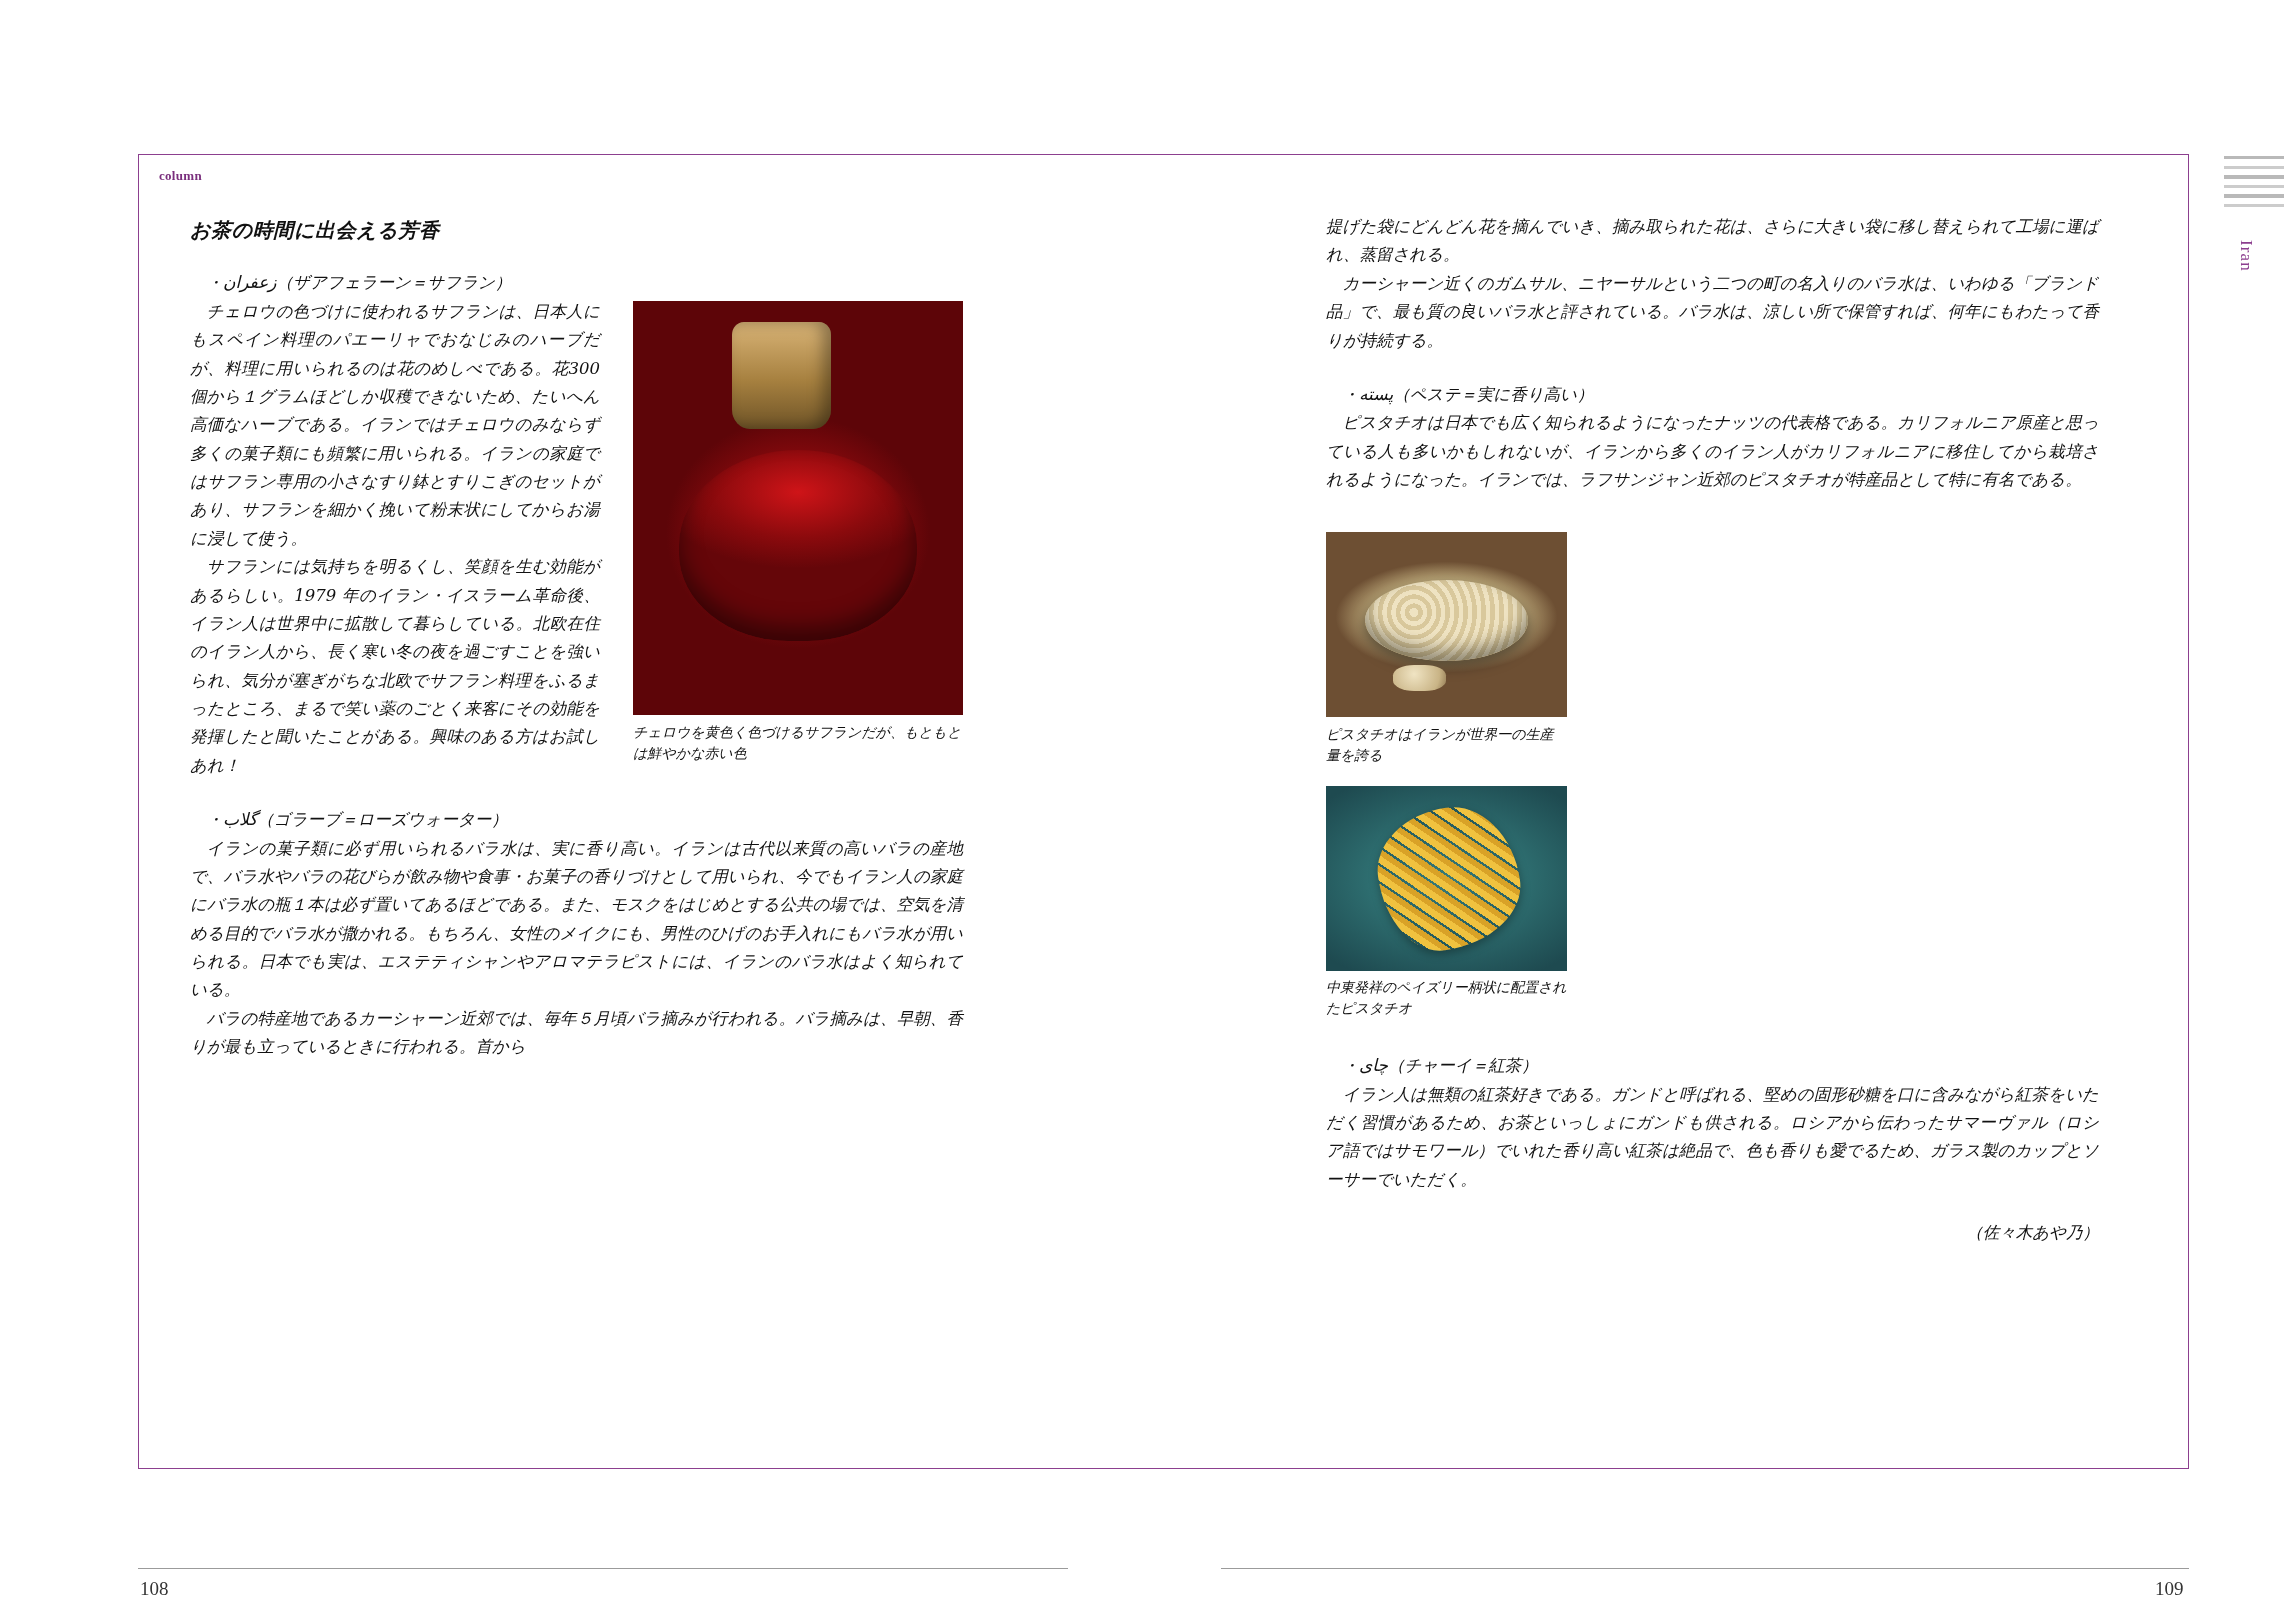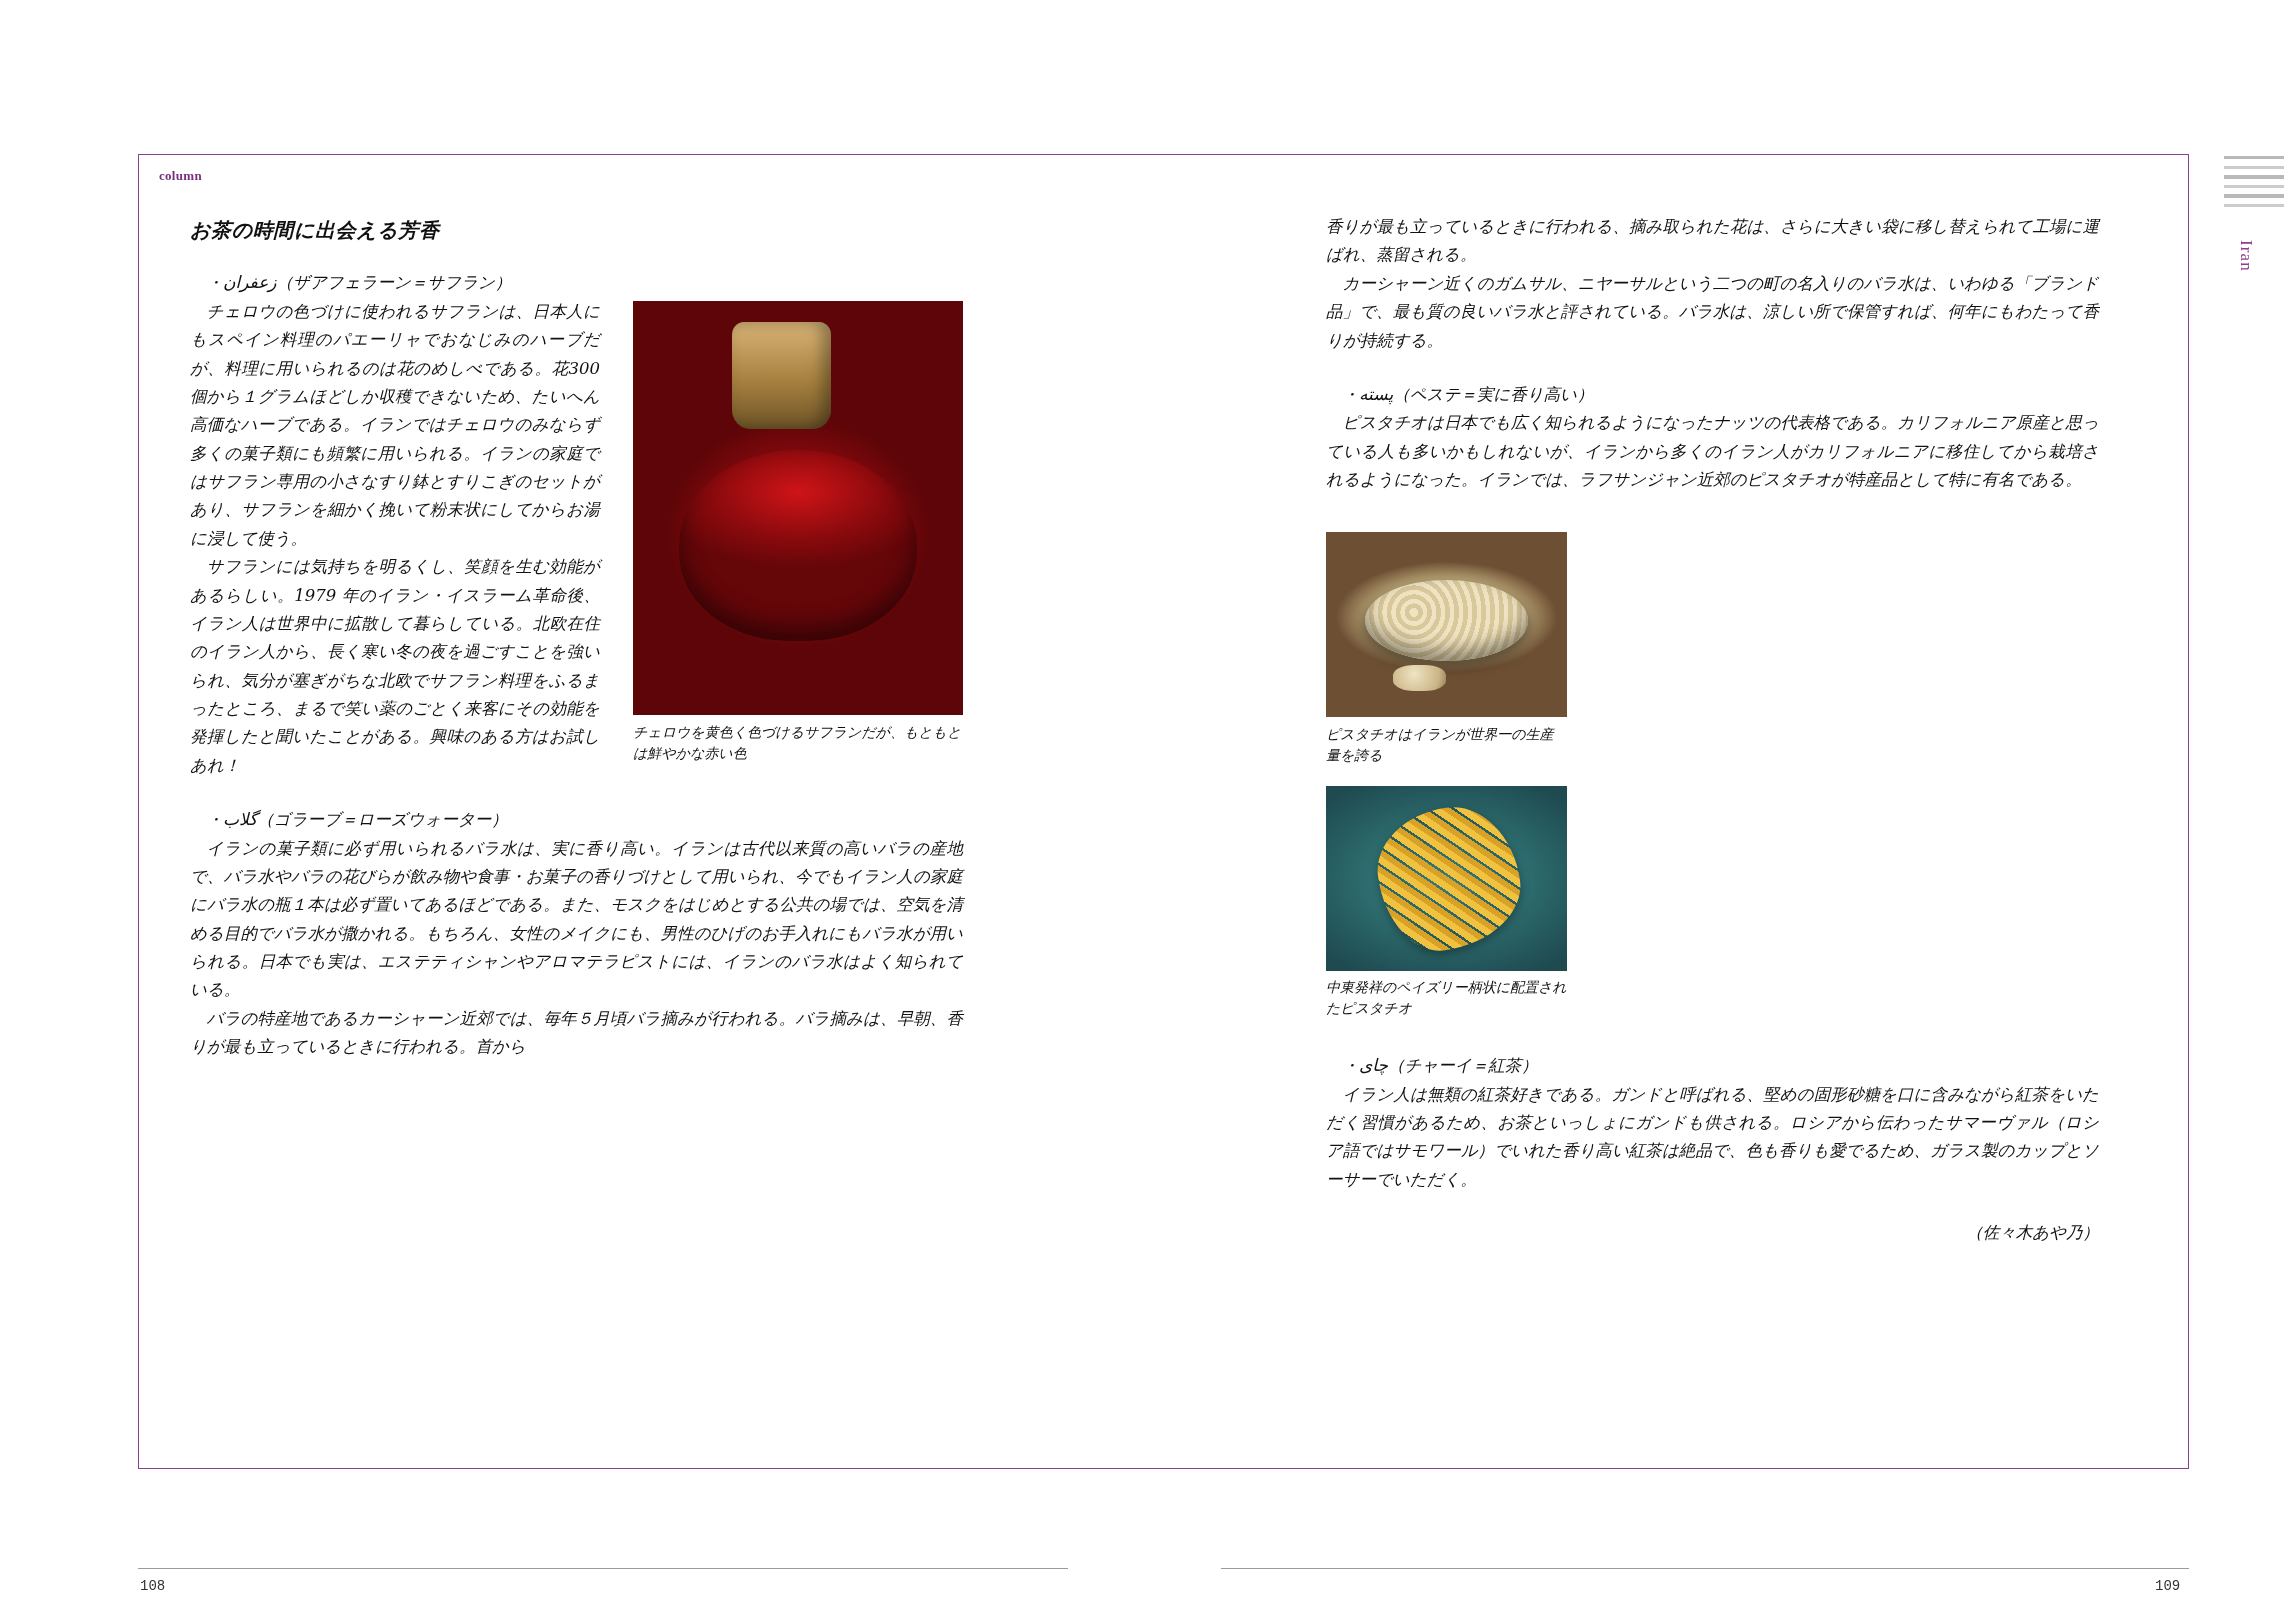--- a/index.html
+++ b/index.html
@@ -259,22 +259,22 @@
   .folio-rule {
     position: absolute;
     background: #9b9b9b;
     height: 1.1px;
   }
   #folio-rule-left { left: 138px; top: 1568px; width: 930px; }
   #folio-rule-right { left: 1221px; top: 1568px; width: 968px; }
   .folio {
     position: absolute;
     top: 1578px;
-    font-family: Liberation Mono, monospace;
-    font-size: 14px;
+    font-family: Liberation Serif, serif;
+    font-size: 19px;
     color: #333;
   }
   #folio-left { left: 140px; }
   #folio-right { left: 2155px; }
 </style>
 </head>
 <body>
 
 <div id="spread">
 
@@ -316,21 +316,21 @@
       ・<span class="ar">گلاب</span><span>（ゴラーブ＝ローズウォーター）</span>
     </p>
 
     <p class="para">イランの菓子類に必ず用いられるバラ水は、実に香り高い。イランは古代以来質の高いバラの産地で、バラ水やバラの花びらが飲み物や食事・お菓子の香りづけとして用いられ、今でもイラン人の家庭にバラ水の瓶１本は必ず置いてあるほどである。また、モスクをはじめとする公共の場では、空気を清める目的でバラ水が撒かれる。もちろん、女性のメイクにも、男性のひげのお手入れにもバラ水が用いられる。日本でも実は、エステティシャンやアロマテラピストには、イランのバラ水はよく知られている。</p>
     <p class="para">バラの特産地であるカーシャーン近郊では、毎年５月頃バラ摘みが行われる。バラ摘みは、早朝、香りが最も立っているときに行われる。首から</p>
 
   </div>
 
   <div class="col" id="col-right">
 
-    <p class="para noindent">香りが最も立っているときに行われる、摘み取られた花は、さらに大きい袋に移し替えられて工場に運ばれ、蒸留される。</p>
+    <p class="para noindent">提げた袋にどんどん花を摘んでいき、摘み取られた花は、さらに大きい袋に移し替えられて工場に運ばれ、蒸留される。</p>
     <p class="para">カーシャーン近くのガムサル、ニヤーサルという二つの町の名入りのバラ水は、いわゆる「ブランド品」で、最も質の良いバラ水と評されている。バラ水は、涼しい所で保管すれば、何年にもわたって香りが持続する。</p>
 
     <div class="spacer-md"></div>
 
     <p class="para subhead">
       ・<span class="ar">پسته</span><span>（ペステ＝実に香り高い）</span>
     </p>
 
     <p class="para">ピスタチオは日本でも広く知られるようになったナッツの代表格である。カリフォルニア原産と思っている人も多いかもしれないが、イランから多くのイラン人がカリフォルニアに移住してから栽培されるようになった。イランでは、ラフサンジャン近郊のピスタチオが特産品として特に有名である。</p>
 

